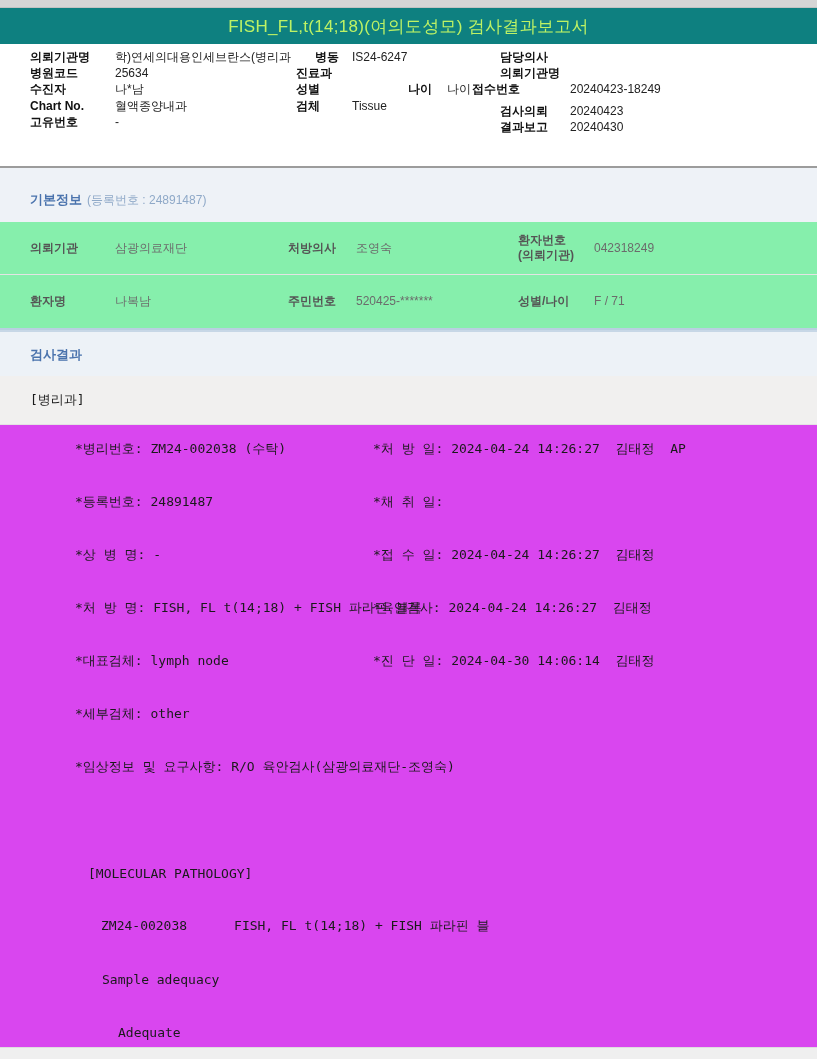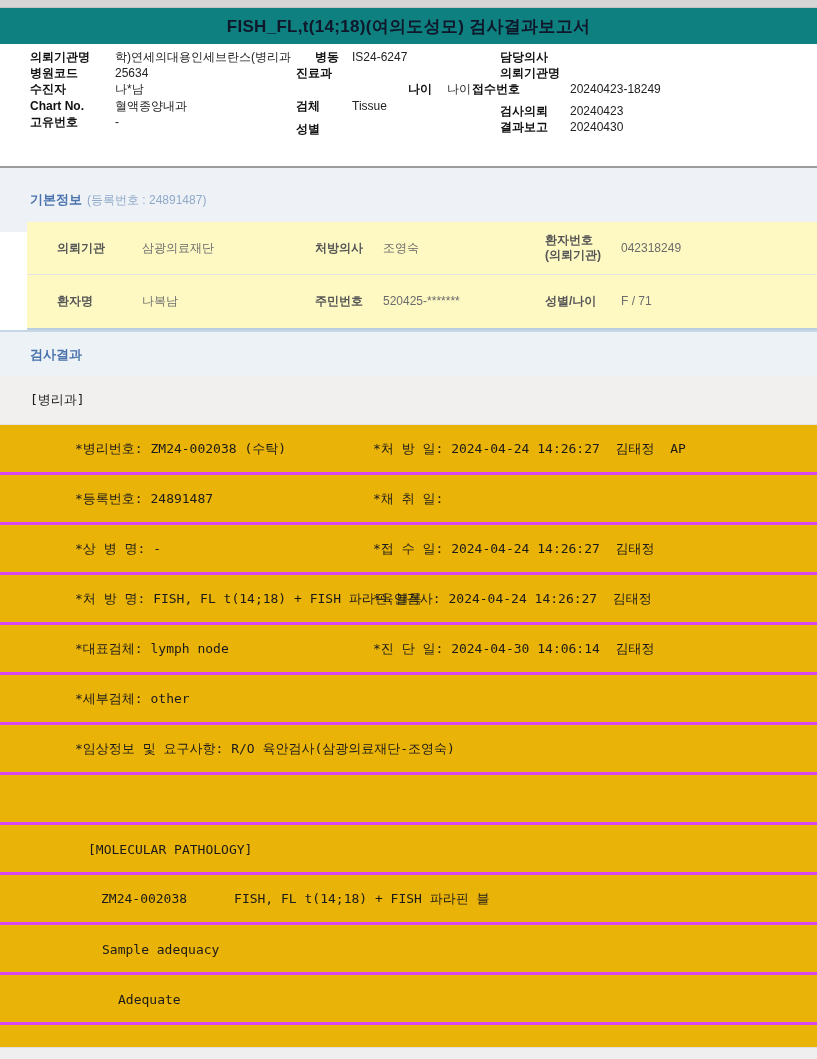--- a/index.html
+++ b/index.html
@@ -4,58 +4,58 @@
 <style>
   html,body { margin:0; padding:0; background:#fff; }
   .page {
     position:relative; width:817px; height:1059px; background:#ffffff;
     font-family:"Liberation Sans", sans-serif; overflow:hidden;
   }
   .top-strip { position:absolute; top:0; left:0; right:0; height:7px;
     background:#d5d5d5; border-bottom:1px solid #c2c2c2; }
   .title-bar { position:absolute; top:8px; left:0; right:0; height:36px;
     background:#0e8080; display:flex; align-items:center; justify-content:center; }
-  .title-bar .title-text { color:#0f172a; font-weight:bold; font-size:17px; letter-spacing:0.3px; }
+  .title-bar .title-text { color:#bef264; font-weight:normal; font-size:17px; letter-spacing:0.3px; }
 
   
   .header-table { position:absolute; top:44px; left:0; right:0; height:126px;
     background:#fff; font-size:12px; color:#111; }
   .ht-cell { position:absolute; white-space:nowrap; line-height:14px; }
   .ht-label { font-weight:bold; color:#111; }
   .ht-value { color:#222; }
 
   .divider-gray { position:absolute; top:166px; left:0; right:0; height:2px; background:#9c9c9c; }
 
   
   .sec-basic { position:absolute; top:168px; left:0; right:0; height:64px; background:#eef2f7; }
   .sec-result { position:absolute; top:330px; left:0; right:0; height:45px; background:#edf2f7;
     border-top:2px solid #c7d7e6; border-bottom:1px solid #dadfe5; }
   .sec-title { position:absolute; left:30px; top:50%; transform:translateY(-50%);
     font-size:13px; font-weight:bold; color:#4a73ad; white-space:nowrap; }
   .sec-sub { font-weight:normal; color:#8fa9c8; font-size:12px; margin-left:5px; }
 
   
   .basic-content { position:absolute; top:222px; left:0; right:0; height:106px;
-    background:#fef9c3; border-bottom:2px solid #b9cfe1; font-size:12px;margin-left:27px; }
+    background:#86efac; border-bottom:2px solid #b9cfe1; font-size:12px; }
   .bc-row { position:absolute; left:0; right:0; height:52px; }
   .bc-row.r0 { top:0; border-bottom:1px solid #e4e4e4; }
   .bc-row.r1 { top:53px; }
   .bc-cell { position:absolute; top:50%; transform:translateY(-50%); white-space:nowrap; line-height:15px; }
   .bc-label { font-weight:bold; color:#555; }
   .bc-label .sub { display:block; font-weight:bold; color:#555; }
   .bc-value { color:#6b6b6b; }
 
   
   .row-dept { position:absolute; top:376px; left:0; right:0; height:48px;
     background:#f1f0ef; border-bottom:1px solid #e3e3e3; }
   .mono { font-family:"DejaVu Sans Mono", monospace; font-size:13px; color:#1a1a1a; white-space:pre; }
   .dept-text { position:absolute; left:30px; top:50%; transform:translateY(-50%); }
 
   .results { position:absolute; top:425px; left:0; right:0; }
-  .res-row { position:relative; height:47px; border-bottom:3px solid #d946ef; background:#eab308; }
+  .res-row { position:relative; height:47px; border-bottom:6px solid #d946ef; background:#d946ef; }
   .res-left  { position:absolute; top:50%; transform:translateY(-50%); }
   .res-right { position:absolute; left:373px; top:50%; transform:translateY(-50%); }
 
   .footer-strip { position:absolute; left:0; right:0; bottom:0; height:11px;
     background:#efefef; border-top:1px solid #dedede; }
 </style>
 </head>
 <body>
 
 <div class="page">
@@ -74,21 +74,21 @@
       <span class="ht-cell ht-label" style="left: 30px; top: 38px;">수진자</span>
       <span class="ht-cell ht-value" style="left: 115px; top: 38px;">나*남</span>
       <span class="ht-cell ht-label" style="left: 30px; top: 55px;">Chart No.</span>
       <span class="ht-cell ht-value" style="left: 115px; top: 55px;">혈액종양내과</span>
       <span class="ht-cell ht-label" style="left: 30px; top: 71px;">고유번호</span>
       <span class="ht-cell ht-value" style="left: 115px; top: 71px;">-</span>
       <span class="ht-cell ht-label" style="left: 315px; top: 6px;">병동</span>
       <span class="ht-cell ht-value" style="left: 352px; top: 6px;">IS24-6247</span>
       <span class="ht-cell ht-label" style="left: 296px; top: 22px;">진료과</span>
       <span class="ht-cell ht-value" style="left: 352px; top: 22px;"></span>
-      <span class="ht-cell ht-label" style="left: 296px; top: 38px; margin-top: 40px;">성별</span>
+      <span class="ht-cell ht-label" style="left: 296px; top: 38px;">성별</span>
       <span class="ht-cell ht-value" style="left: 352px; top: 38px;"></span>
       <span class="ht-cell ht-label" style="left: 408px; top: 38px;">나이</span>
       <span class="ht-cell ht-value" style="left: 447px; top: 38px;">나이</span>
       <span class="ht-cell ht-label" style="left: 296px; top: 55px;">검체</span>
       <span class="ht-cell ht-value" style="left: 352px; top: 55px;">Tissue</span>
       <span class="ht-cell ht-label" style="left: 500px; top: 6px;">담당의사</span>
       <span class="ht-cell ht-value" style="left: 570px; top: 6px;"></span>
       <span class="ht-cell ht-label" style="left: 500px; top: 22px;">의뢰기관명</span>
       <span class="ht-cell ht-value" style="left: 570px; top: 22px;"></span>
       <span class="ht-cell ht-label" style="left: 472px; top: 38px;">접수번호</span>

